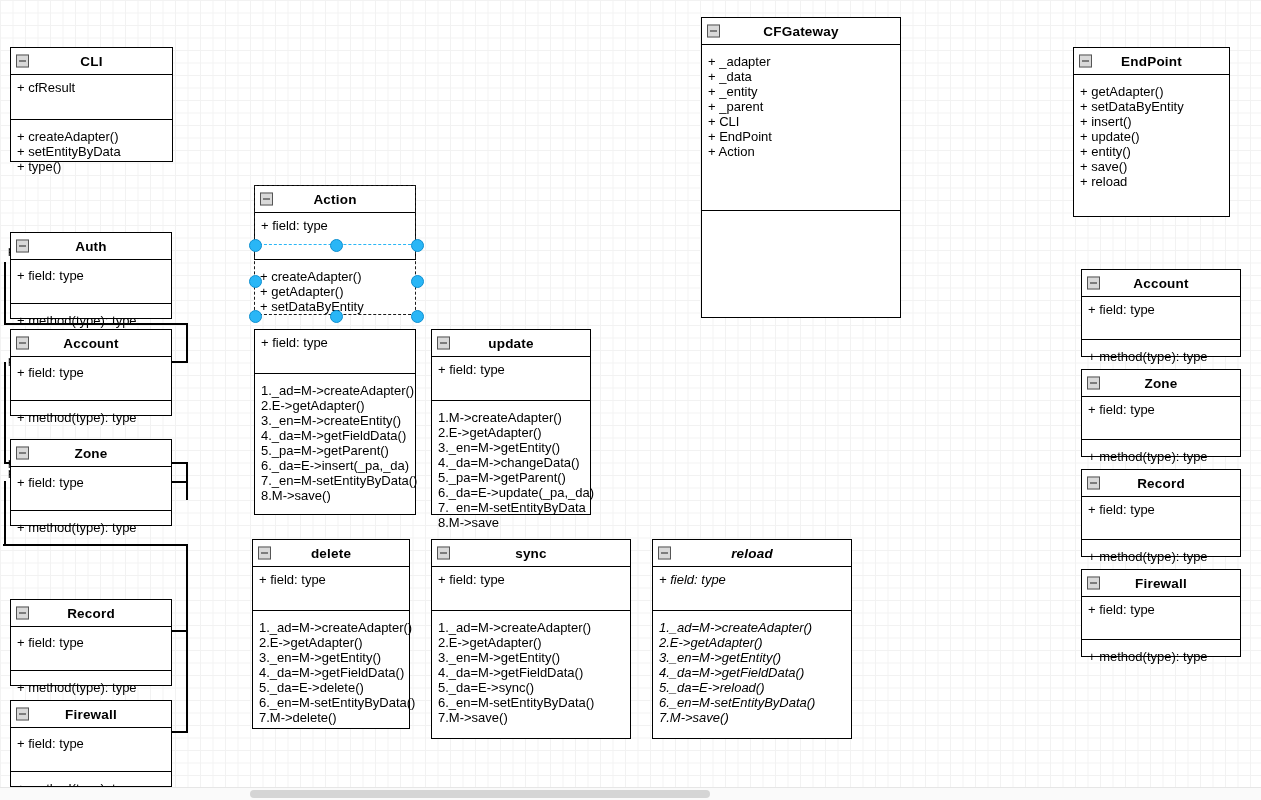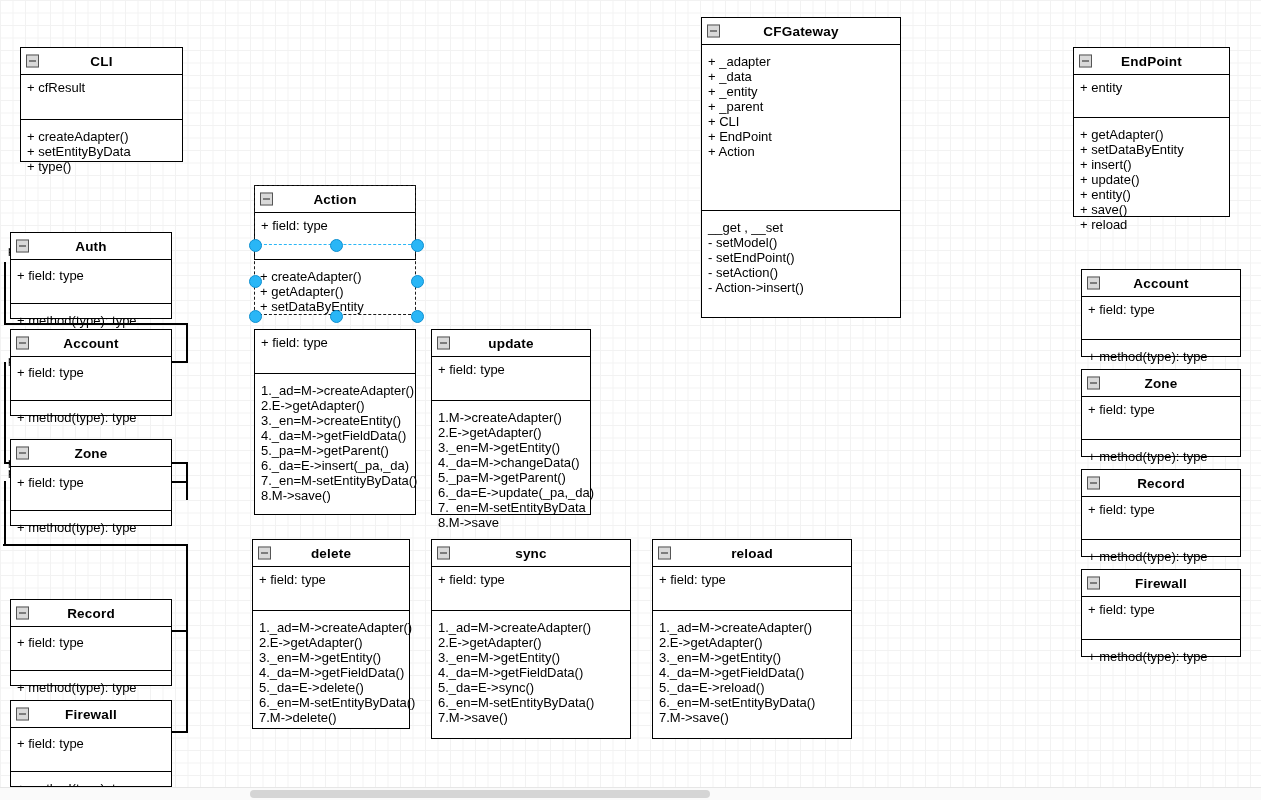--- a/index.html
+++ b/index.html
@@ -176,21 +176,21 @@
 
   <span class="edge-label" style="left:8px; top:244px;">parent</span>
   <span class="edge-label" style="left:8px; top:354px;">parent</span>
   <span class="edge-label" style="left:146px; top:354px;">child</span>
   <span class="edge-label" style="left:8px; top:456px;">parent</span>
   <span class="edge-label" style="left:8px; top:466px;">parent</span>
   <span class="edge-label" style="left:146px; top:464px;">child</span>
   <span class="edge-label" style="left:146px; top:623px;">child</span>
   <span class="edge-label" style="left:146px; top:724px;">child</span>
 
-  <div class="uml" style="left:20px; top:47px; width:163px; height:115px;">
+  <div class="uml" style="left:10px; top:47px; width:163px; height:115px;">
     <div class="hdr">
       <span class="collapse-icon"></span>
       <span class="title">CLI</span>
     </div>
     <div class="sect fields" style="height:30px;">
       <div class="row">+ cfResult</div>
     </div>
     <div class="sect pad-top">
       <div class="row">+ createAdapter()</div>
       <div class="row">+ setEntityByData</div>
@@ -205,36 +205,26 @@
     </div>
     <div class="sect fields pad-top pad-bot" style="height:147px;">
       <div class="row">+ _adapter</div>
       <div class="row">+ _data</div>
       <div class="row">+ _entity</div>
       <div class="row">+ _parent</div>
       <div class="row">+ CLI</div>
       <div class="row">+ EndPoint</div>
       <div class="row">+ Action</div>
     </div>
-    <div class="sect pad-top">
-      <div class="row">__get , __set</div>
-      <div class="row">- setModel()</div>
-      <div class="row">- setEndPoint()</div>
-      <div class="row">- setAction()</div>
-      <div class="row">- Action-&gt;insert()</div>
-    </div>
   </div>
 
   <div class="uml" style="left:1073px; top:47px; width:157px; height:170px;">
     <div class="hdr">
       <span class="collapse-icon"></span>
       <span class="title">EndPoint</span>
-    </div>
-    <div class="sect fields" style="height:28px;">
-      <div class="row">+  entity</div>
     </div>
     <div class="sect pad-top">
       <div class="row">+ getAdapter()</div>
       <div class="row">+ setDataByEntity</div>
       <div class="row">+ insert()</div>
       <div class="row">+ update()</div>
       <div class="row">+ entity()</div>
       <div class="row">+ save()</div>
       <div class="row">+ reload</div>
     </div>
@@ -399,21 +389,21 @@
       <div class="row">1._ad=M-&gt;createAdapter()</div>
       <div class="row">2.E-&gt;getAdapter()</div>
       <div class="row">3._en=M-&gt;getEntity()</div>
       <div class="row">4._da=M-&gt;getFieldData()</div>
       <div class="row">5._da=E-&gt;sync()</div>
       <div class="row">6._en=M-setEntityByData()</div>
       <div class="row">7.M-&gt;save()</div>
     </div>
   </div>
 
-  <div class="uml" style="left:652px; top:539px; width:200px; height:200px;">
+  <div class="uml" style="left:652px; top:539px; width:200px; height:200px;font-style:italic;">
     <div class="hdr">
       <span class="collapse-icon"></span>
       <span class="title">reload</span>
     </div>
     <div class="sect fields" style="height:29px;">
       <div class="row">+ field: type</div>
     </div>
     <div class="sect pad-top">
       <div class="row">1._ad=M-&gt;createAdapter()</div>
       <div class="row">2.E-&gt;getAdapter()</div>

